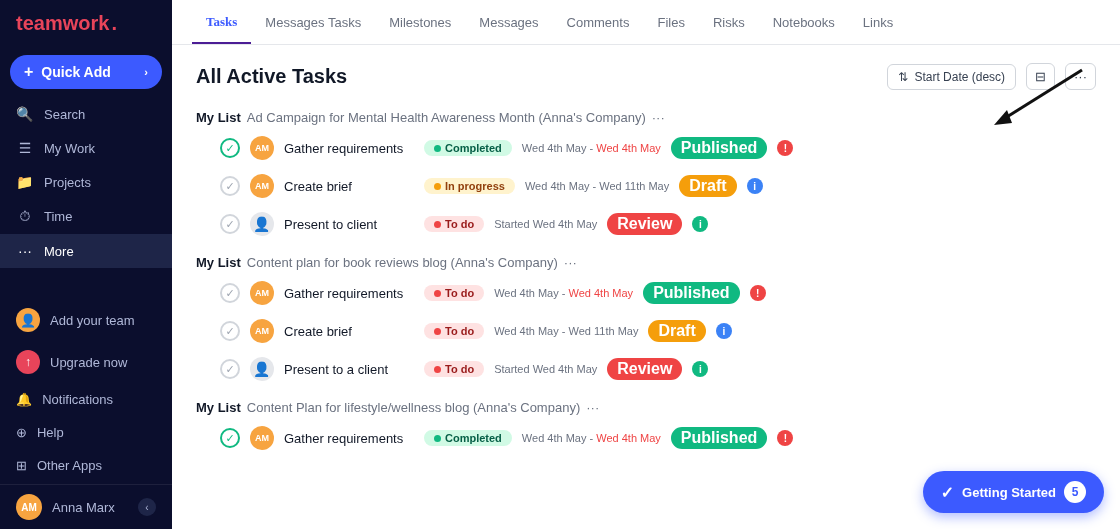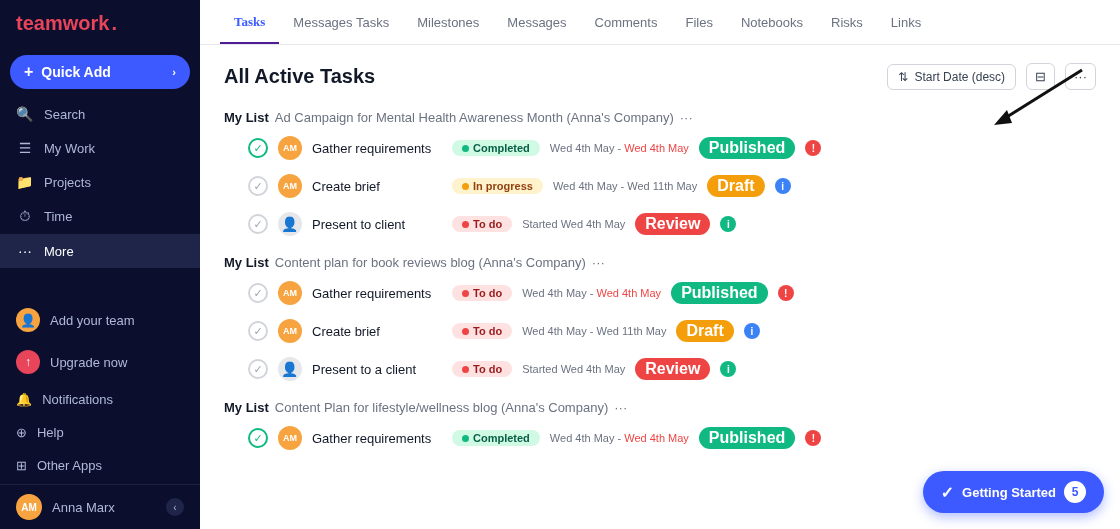--- a/index.html
+++ b/index.html
@@ -1,19 +1,19 @@
 <!DOCTYPE html>
 <html><head>
   <meta charset="utf-8">
   <style>
     * { box-sizing: border-box; margin: 0; padding: 0; }
     body { font-family: -apple-system, BlinkMacSystemFont, 'Segoe UI', sans-serif; display: flex; height: 529px; overflow: hidden; background: #fff; font-size: 13px; }
 
     
-    .sidebar { width: 200px; background: #0b0e2d; color: #fff; display: flex; flex-direction: column; height: 100%; flex-shrink: 0; }
+    .sidebar { width: 172px; background: #0b0e2d; color: #fff; display: flex; flex-direction: column; height: 100%; flex-shrink: 0; }
     .sidebar-logo { padding: 12px 16px; font-size: 20px; font-weight: 700; color: #fff; display: flex; align-items: center; gap: 2px; }
     .sidebar-logo span { color: #e8445a; }
     .sidebar-quick-add { margin: 8px 10px; background: #3c5aff; border-radius: 20px; padding: 8px 14px; display: flex; align-items: center; justify-content: space-between; cursor: pointer; font-size: 14px; font-weight: 600; }
     .sidebar-quick-add .left { display: flex; align-items: center; gap: 8px; }
     .sidebar-item { display: flex; align-items: center; gap: 10px; padding: 9px 16px; cursor: pointer; color: #b0b8d8; font-size: 13px; }
     .sidebar-item.active { background: #1e2548; color: #fff; }
     .sidebar-item .icon { width: 18px; text-align: center; font-size: 14px; }
     .sidebar-divider { flex: 1; }
     .sidebar-add-team { display: flex; align-items: center; gap: 10px; padding: 9px 16px; cursor: pointer; color: #b0b8d8; font-size: 13px; }
     .sidebar-add-team .avatar-add { width: 24px; height: 24px; background: #f7a440; border-radius: 50%; display: flex; align-items: center; justify-content: center; font-size: 12px; }
@@ -152,22 +152,22 @@
 
 <div class="main">
 
   <div class="tab-bar">
     <div class="tab active">Tasks</div>
     <div class="tab">Messages Tasks</div>
     <div class="tab">Milestones</div>
     <div class="tab">Messages</div>
     <div class="tab">Comments</div>
     <div class="tab">Files</div>
+    <div class="tab">Risks</div>
     <div class="tab">Notebooks</div>
-    <div class="tab">Risks</div>
     <div class="tab">Links</div>
   </div>
 
   <div class="content">
 
     <div style="position:absolute; top:10px; right:10px; display:flex; align-items:flex-start; gap:0; z-index:20;">
       <div style="position:relative; margin-right:8px;">
         <svg width="120" height="80" viewBox="0 0 120 80">
           <line x1="100" y1="15" x2="20" y2="65" stroke="#111" stroke-width="3"></line>
           <polygon points="12,70 25,55 30,68" fill="#111"></polygon>

